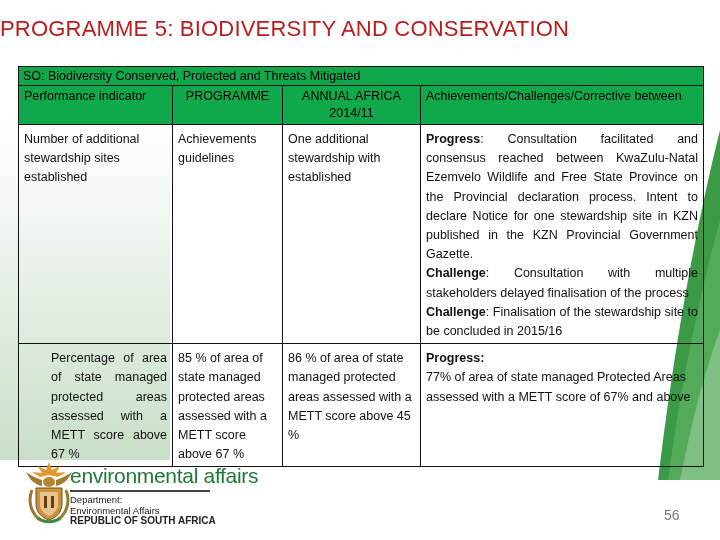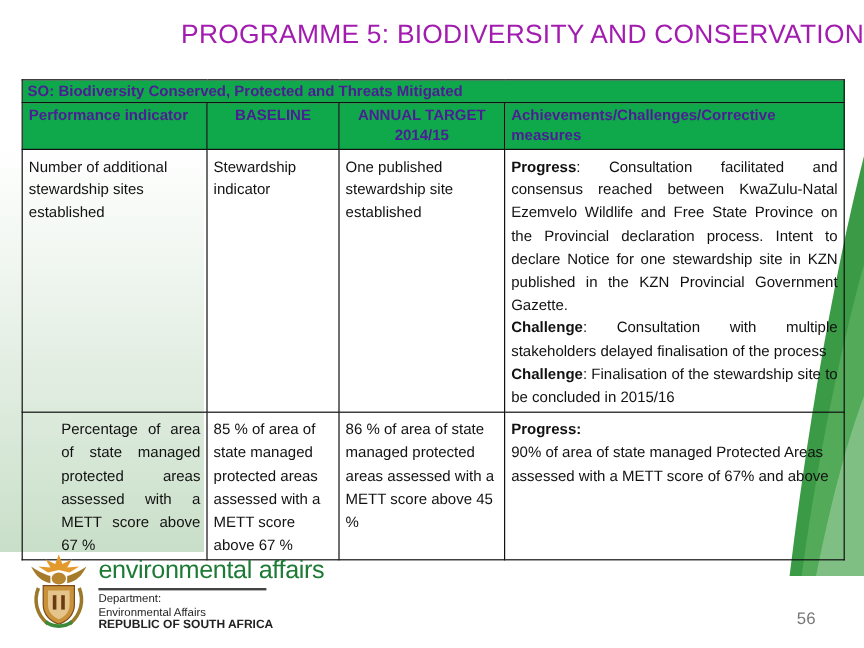--- a/index.html
+++ b/index.html
@@ -9,44 +9,44 @@
   .bg-left {
     position: absolute; left: 0; top: 120px; width: 170px; height: 340px;
     background: linear-gradient(180deg, #ffffff 0%, #e8f1e8 45%, #c9dfc9 100%);
     z-index: 0;
   }
   .bg-right {
     position: absolute; right: 0; top: 130px; width: 70px; height: 350px; z-index: 0;
   }
 
   .title {
-    position: absolute; left: 0; top: 16px; width: 720px; text-align: right;
-    font-family: "Liberation Sans", sans-serif; font-size: 22px; color: #a21caf;
+    position: absolute; left: 0; top: 16px; width: 720px; text-align: left;
+    font-family: "Liberation Sans", sans-serif; font-size: 22px; color: #b91c1c;
     letter-spacing: 0.2px;
   }
 
   table.main {
     position: absolute; left: 18px; top: 66px; width: 685px;
     border-collapse: collapse; table-layout: fixed; z-index: 2;
     font-family: "Liberation Sans", sans-serif; font-size: 12.5px; color: #111;
   }
   table.main td, table.main th { border: 1.3px solid #111; vertical-align: top; }
-  .hdr { background: #0fa84a; color: #4c1d95; font-weight: bold; font-size: 12.5px; }
+  .hdr { background: #0fa84a; color: #000000; font-weight: normal; font-size: 12.5px; }
   .hdr-so { padding: 2px 4px; height: 18px; line-height: 14px; }
   .hdr2 td { height: 38px; padding: 2px 5px; line-height: 17px; margin-top: 12px; }
   .center { text-align: center; }
   .row1 td { height: 205px; }
   .row2 td { height: 117px; }
   .cell { padding: 5px 5px 2px 5px; line-height: 19.2px; }
   .justify { text-align: justify; }
   .row2-col1 { background: transparent; padding-left: 27px; }
   b { font-weight: bold; margin-top: 45px; }
 
   .logo { position: absolute; left: 22px; top: 460px; z-index: 3; }
-  .logo-text { position: absolute; left: 82px; top: 464px; z-index: 3; }
+  .logo-text { position: absolute; left: 70px; top: 464px; z-index: 3; }
   .logo-brand { font-size: 21px; color: #1d7a35; font-family: "Liberation Sans", sans-serif; letter-spacing: -0.3px; }
   .logo-rule { width: 140px; height: 2px; background: #444; margin: 2px 0 3px 0; }
   .logo-sub { font-size: 9.5px; color: #222; line-height: 10.5px; }
   .logo-sub.bold { font-weight: bold; font-size: 10px; }
 
   .page-num { position: absolute; left: 664px; top: 507px; font-size: 14px; color: #777; z-index: 3; }
 </style>
 </head>
 <body>
 
@@ -65,36 +65,36 @@
     <col style="width:110px">
     <col style="width:138px">
     <col style="width:283px">
   </colgroup>
   <tbody>
       <tr class="hdr">
     <td colspan="4" class="hdr-so">SO: Biodiversity Conserved, Protected and Threats Mitigated</td>
   </tr>
   <tr class="hdr hdr2">
     <td>Performance indicator</td>
-    <td class="center">BASELINE</td>
+    <td class="center">PROGRAMME</td>
     <td class="center">
-      <div>ANNUAL TARGET</div>
-      <div>2014/15</div>
+      <div>ANNUAL AFRICA</div>
+      <div>2014/11</div>
     </td>
-    <td>Achievements/Challenges/Corrective measures</td>
+    <td>Achievements/Challenges/Corrective between</td>
   </tr>
   <tr class="row1">
     <td>
           <div class="cell">Number of additional stewardship sites established</div>
         </td>
     <td>
-          <div class="cell">Stewardship indicator</div>
+          <div class="cell">Achievements guidelines</div>
         </td>
     <td>
-          <div class="cell">One published stewardship site established</div>
+          <div class="cell">One additional stewardship with established</div>
         </td>
     <td>
       <div class="cell justify">
         <div><b>Progress</b><span>: </span><span>Consultation facilitated and consensus reached between KwaZulu-Natal Ezemvelo Wildlife and Free State Province on the Provincial declaration process. Intent to declare Notice for one stewardship site in KZN published in the KZN Provincial Government Gazette.</span></div>
         <div><b>Challenge</b><span>: </span><span>Consultation with multiple stakeholders delayed finalisation of the process</span></div>
         <div><b>Challenge</b><span>: </span><span>Finalisation of the stewardship site to be concluded in 2015/16</span></div>
       </div>
     </td>
   </tr>
   <tr class="row2">
@@ -103,21 +103,21 @@
         </td>
     <td>
           <div class="cell">85 % of area of state managed protected areas assessed with a METT score above 67 %</div>
         </td>
     <td>
           <div class="cell">86 % of area of state managed protected areas assessed with a METT score above 45 %</div>
         </td>
     <td>
       <div class="cell">
         <div><b>Progress:</b></div>
-        <div>90% of area of state managed Protected Areas assessed with a METT score of 67% and above</div>
+        <div>77% of area of state managed Protected Areas assessed with a METT score of 67% and above</div>
       </div>
     </td>
   </tr>
 </tbody>
   </table>
 
 <svg class="logo" width="54" height="64" viewBox="0 0 54 64">
   <path d="M27 2 L30 10 L38 6 L34 13 L44 12 L36 17 L27 15 L18 17 L10 12 L20 13 L16 6 L24 10 Z" fill="#e39a2d"></path>
   <path d="M4 12 C8 20 12 24 20 26 L20 20 C14 18 10 16 4 12 Z" fill="#a57a2a"></path>
   <path d="M50 12 C46 20 42 24 34 26 L34 20 C40 18 44 16 50 12 Z" fill="#a57a2a"></path>

